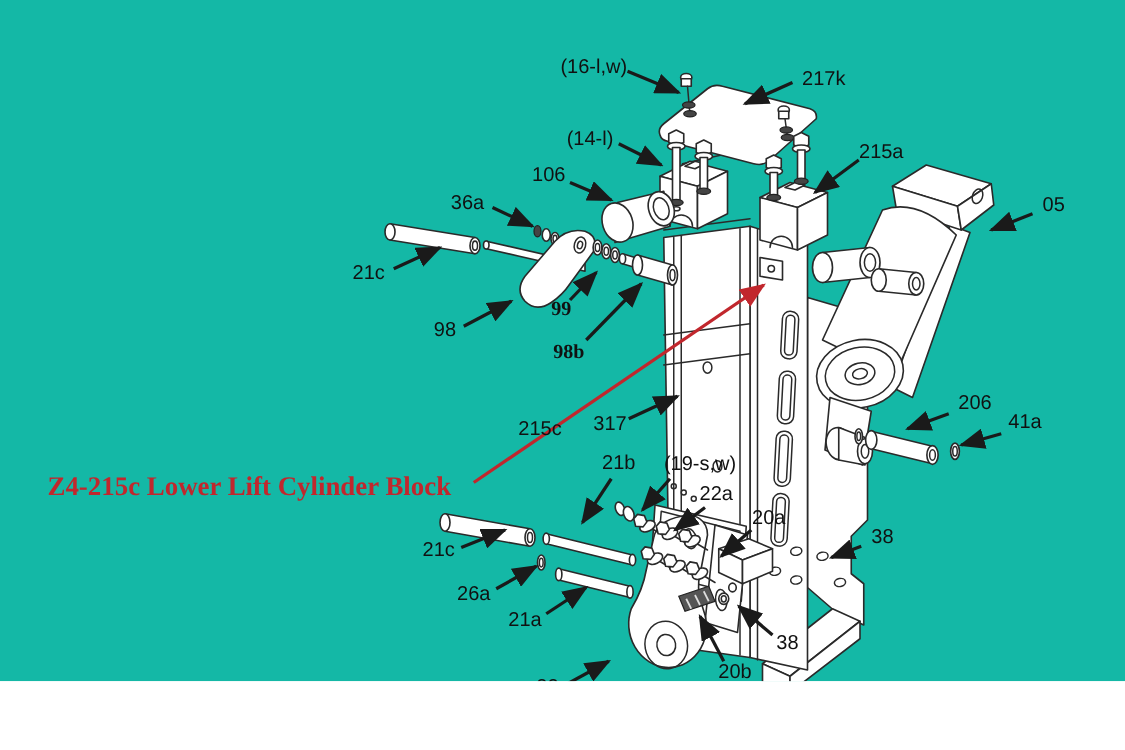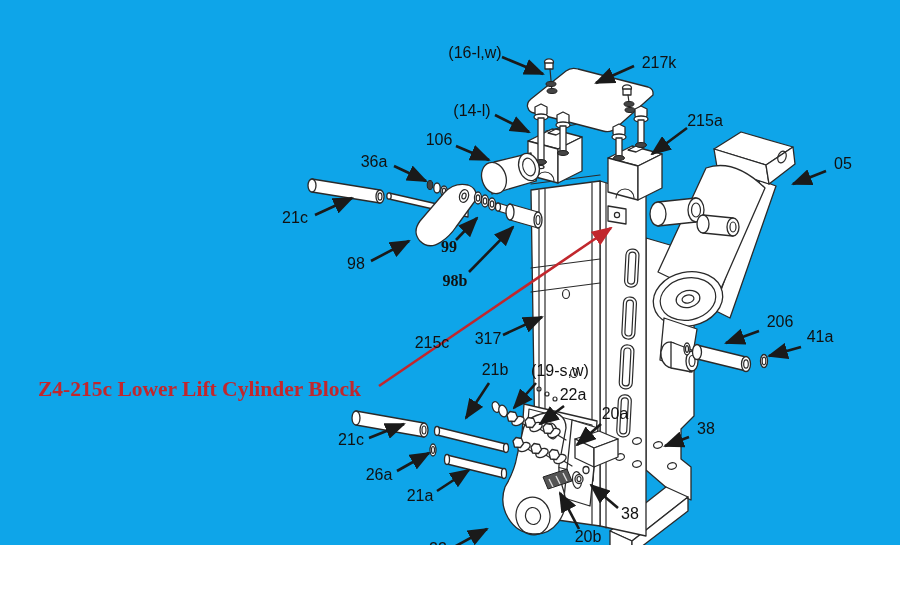--- a/index.html
+++ b/index.html
@@ -1,16 +1,16 @@
 <!DOCTYPE html>
 <html><head>
 <meta charset="utf-8">
 <style>
   html,body{margin:0;padding:0;background:#ffffff;}
-  .canvas{position:relative;width:900px;height:545px;background:#0ea5e9;overflow:hidden;}
+  .canvas{position:relative;width:900px;height:545px;background:#14b8a6;overflow:hidden;}
   svg{display:block;}
   .part{fill:#ffffff;stroke:#2a2a2a;stroke-width:1.3;stroke-linejoin:round;stroke-linecap:round;}
   .wire{fill:none;stroke:#2a2a2a;stroke-width:1.2;stroke-linejoin:round;stroke-linecap:round;}
   .dark{fill:#444444;stroke:#222222;stroke-width:1;}
   .arrow{stroke:#1a1a1a;stroke-width:2.6;fill:none;marker-end:url(#ah);}
   .red-line{stroke-width:2.6;fill:none;marker-end:url(#ahr);}
   .lbl{font-family:"Liberation Sans","DejaVu Sans",sans-serif;font-size:16px;fill:#111111;text-anchor:middle;}
   .lbl.serif{font-family:"Liberation Serif","DejaVu Serif",serif;font-weight:bold;font-size:16px;}
   .callout{font-family:"Liberation Serif","DejaVu Serif",serif;font-weight:bold;font-size:21.5px;}
   #ah path{fill:#1a1a1a;}

